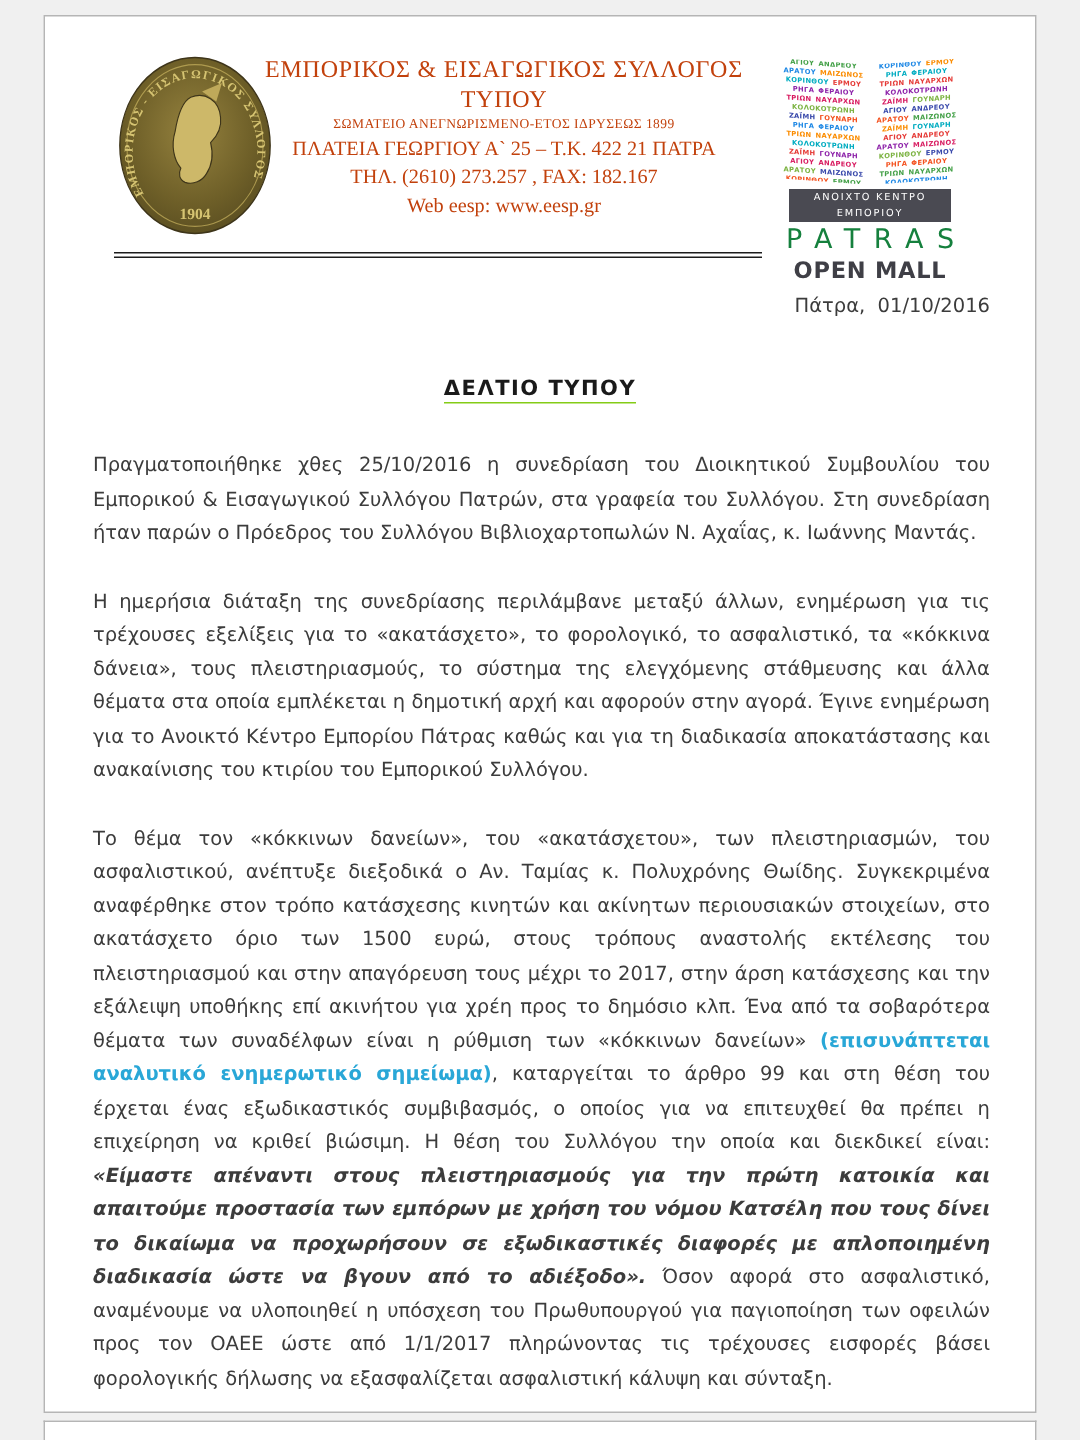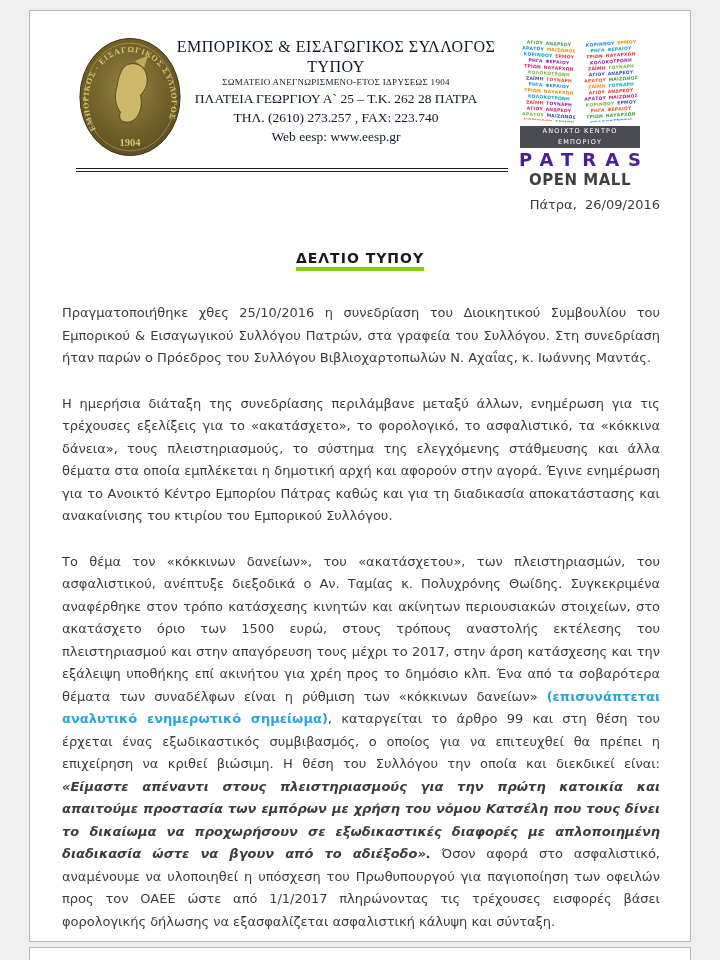--- a/index.html
+++ b/index.html
@@ -24,21 +24,21 @@
     background:#ffffff;
     border:1px solid #b5b5b5;
     border-bottom:none;
   }
 
   
   .letterhead { position:relative; height:172px; }
   .seal { position:absolute; left:48px; top:24px; }
   .org-block {
     position:absolute; left:138px; top:26px; width:336px;
-    text-align:center; color:#0f172a;
+    text-align:center; color:#c2410c;
     font-family:"Liberation Serif", serif;
   }
   .org-line1 { font-size:16px; letter-spacing:0.5px; line-height:20px; }
   .org-line2 { font-size:16px; letter-spacing:0.5px; line-height:19px; }
   .org-reg   { font-size:9px;  line-height:13px; letter-spacing:0.3px; }
   .org-addr, .org-phone, .org-web, .org-mail { font-size:13.5px; line-height:19px; }
 
   .double-rule {
     position:absolute; left:46px; top:157px; width:432px; height:2px;
     border-top:1.5px solid #1c1c1c; border-bottom:1.5px solid #1c1c1c;
@@ -50,42 +50,42 @@
   .cloud-face {
     width:60px; height:80px; overflow:hidden;
     font-size:4.5px; line-height:6px; font-weight:bold;
     text-align:center; word-spacing:1px; letter-spacing:0.2px;
   }
   .cloud-face.f1 { transform:skewY(4deg) translateY(2px); }
   .cloud-face.f2 { transform:skewY(-4deg) translateY(2px); }
   .om-band {
     background:#4a4a52; color:#ffffff;
     font-size:6.5px; letter-spacing:1.2px; line-height:11px;
-    width:120px; margin:0 auto;
+    width:108px; margin:0 auto;
   }
   .om-patras {
-    color:#4c1d95; font-size:18px; line-height:21px;
-    letter-spacing:9px; margin-right:-9px; margin-top:1px;font-weight:bold;
+    color:#15803d; font-size:18px; line-height:21px;
+    letter-spacing:9px; margin-right:-9px; margin-top:1px;
   }
   .om-openmall {
     color:#3f3f46; font-size:15px; line-height:21px;
     font-weight:800; letter-spacing:0.5px;
   }
 
   
   .date-line {
     margin-top:14px; padding-right:30px;
     text-align:right; font-size:13px; color:#3c3c3c;
     white-space:pre-wrap;
   }
   .press-title-wrap { text-align:center; margin-top:36px; }
   .press-title {
     display:inline-block; font-size:14px; font-weight:bold;
     letter-spacing:1px; color:#1a1a1a;
-    border-bottom:4px solid #84cc16; padding-bottom:1px;
+    border-bottom:1px solid #84cc16; padding-bottom:1px;
   }
   .body-text { padding:0 30px 0 32px; }
   .body-text p {
     margin:23px 0 0 0;
     font-size:13px; line-height:22.5px;
     color:#3c3c3c; text-align:justify;
   }
   .body-text p:first-child { margin-top:31px; }
   .note-blue { color:#29a7d7; font-weight:bold; }
   .quote-bold { font-weight:bold; font-style:italic; }
@@ -113,40 +113,40 @@
         <path id="ringpath" d="M 20,100 A 44,52 0 1 1 90,100" fill="none"></path>
         <text font-family="Liberation Serif, serif" font-size="8.5" font-weight="bold" fill="#d6c472" letter-spacing="1">
           <textPath href="#ringpath" startOffset="2">ΕΜΠΟΡΙΚΟΣ - ΕΙΣΑΓΩΓΙΚΟΣ ΣΥΛΛΟΓΟΣ</textPath>
         </text>
         <text x="55" y="116" text-anchor="middle" font-family="Liberation Serif, serif" font-size="11" font-weight="bold" fill="#d6c472">1904</text>
       </svg>
 
       <div class="org-block">
         <div class="org-line1">ΕΜΠΟΡΙΚΟΣ &amp; ΕΙΣΑΓΩΓΙΚΟΣ ΣΥΛΛΟΓΟΣ</div>
         <div class="org-line2">ΤΥΠΟΥ</div>
-        <div class="org-reg">ΣΩΜΑΤΕΙΟ ΑΝΕΓΝΩΡΙΣΜΕΝΟ-ΕΤΟΣ ΙΔΡΥΣΕΩΣ 1904</div>
-        <div class="org-addr">ΠΛΑΤΕΙΑ ΓΕΩΡΓΙΟΥ Α` 25 – Τ.Κ. 262 28 ΠΑΤΡΑ</div>
-        <div class="org-phone">ΤΗΛ. (2610) 273.257 , FAX: 223.740</div>
+        <div class="org-reg">ΣΩΜΑΤΕΙΟ ΑΝΕΓΝΩΡΙΣΜΕΝΟ-ΕΤΟΣ ΙΔΡΥΣΕΩΣ 1899</div>
+        <div class="org-addr">ΠΛΑΤΕΙΑ ΓΕΩΡΓΙΟΥ Α` 25 – Τ.Κ. 422 21 ΠΑΤΡΑ</div>
+        <div class="org-phone">ΤΗΛ. (2610) 273.257 , FAX: 182.167</div>
         <div class="org-web">Web eesp: www.eesp.gr</div>
       </div>
 
       <div class="patras-logo">
         <div class="cloud">
           <div class="cloud-face f1"><span style="color: rgb(67, 160, 71);">ΑΓΙΟΥ ΑΝΔΡΕΟΥ </span><span style="color: rgb(30, 136, 229);">ΑΡΑΤΟΥ </span><span style="color: rgb(251, 140, 0);">ΜΑΙΖΩΝΟΣ </span><span style="color: rgb(0, 172, 193);">ΚΟΡΙΝΘΟΥ </span><span style="color: rgb(229, 57, 53);">ΕΡΜΟΥ </span><span style="color: rgb(142, 36, 170);">ΡΗΓΑ ΦΕΡΑΙΟΥ </span><span style="color: rgb(216, 27, 96);">ΤΡΙΩΝ ΝΑΥΑΡΧΩΝ </span><span style="color: rgb(124, 179, 66);">ΚΟΛΟΚΟΤΡΩΝΗ </span><span style="color: rgb(57, 73, 171);">ΖΑΪΜΗ </span><span style="color: rgb(244, 81, 30);">ΓΟΥΝΑΡΗ </span><span style="color: rgb(30, 136, 229);">ΡΗΓΑ ΦΕΡΑΙΟΥ </span><span style="color: rgb(251, 140, 0);">ΤΡΙΩΝ ΝΑΥΑΡΧΩΝ </span><span style="color: rgb(0, 172, 193);">ΚΟΛΟΚΟΤΡΩΝΗ </span><span style="color: rgb(229, 57, 53);">ΖΑΪΜΗ </span><span style="color: rgb(142, 36, 170);">ΓΟΥΝΑΡΗ </span><span style="color: rgb(216, 27, 96);">ΑΓΙΟΥ ΑΝΔΡΕΟΥ </span><span style="color: rgb(124, 179, 66);">ΑΡΑΤΟΥ </span><span style="color: rgb(57, 73, 171);">ΜΑΙΖΩΝΟΣ </span><span style="color: rgb(244, 81, 30);">ΚΟΡΙΝΘΟΥ </span><span style="color: rgb(67, 160, 71);">ΕΡΜΟΥ </span></div>
           <div class="cloud-face f2"><span style="color: rgb(30, 136, 229);">ΚΟΡΙΝΘΟΥ </span><span style="color: rgb(251, 140, 0);">ΕΡΜΟΥ </span><span style="color: rgb(0, 172, 193);">ΡΗΓΑ ΦΕΡΑΙΟΥ </span><span style="color: rgb(229, 57, 53);">ΤΡΙΩΝ ΝΑΥΑΡΧΩΝ </span><span style="color: rgb(142, 36, 170);">ΚΟΛΟΚΟΤΡΩΝΗ </span><span style="color: rgb(216, 27, 96);">ΖΑΪΜΗ </span><span style="color: rgb(124, 179, 66);">ΓΟΥΝΑΡΗ </span><span style="color: rgb(57, 73, 171);">ΑΓΙΟΥ ΑΝΔΡΕΟΥ </span><span style="color: rgb(244, 81, 30);">ΑΡΑΤΟΥ </span><span style="color: rgb(67, 160, 71);">ΜΑΙΖΩΝΟΣ </span><span style="color: rgb(251, 140, 0);">ΖΑΪΜΗ </span><span style="color: rgb(0, 172, 193);">ΓΟΥΝΑΡΗ </span><span style="color: rgb(229, 57, 53);">ΑΓΙΟΥ ΑΝΔΡΕΟΥ </span><span style="color: rgb(142, 36, 170);">ΑΡΑΤΟΥ </span><span style="color: rgb(216, 27, 96);">ΜΑΙΖΩΝΟΣ </span><span style="color: rgb(124, 179, 66);">ΚΟΡΙΝΘΟΥ </span><span style="color: rgb(57, 73, 171);">ΕΡΜΟΥ </span><span style="color: rgb(244, 81, 30);">ΡΗΓΑ ΦΕΡΑΙΟΥ </span><span style="color: rgb(67, 160, 71);">ΤΡΙΩΝ ΝΑΥΑΡΧΩΝ </span><span style="color: rgb(30, 136, 229);">ΚΟΛΟΚΟΤΡΩΝΗ </span></div>
         </div>
         <div class="om-band">ΑΝΟΙΧΤΟ ΚΕΝΤΡΟ ΕΜΠΟΡΙΟΥ</div>
         <div class="om-patras">PATRAS</div>
         <div class="om-openmall">OPEN MALL</div>
       </div>
 
       <div class="double-rule"></div>
     </div>
 
-    <div class="date-line">Πάτρα,  26/09/2016</div>
+    <div class="date-line">Πάτρα,  01/10/2016</div>
 
     <div class="press-title-wrap">
       <span class="press-title">ΔΕΛΤΙΟ ΤΥΠΟΥ</span>
     </div>
 
     <div class="body-text">
       <p>Πραγματοποιήθηκε χθες 25/10/2016 η συνεδρίαση του Διοικητικού Συμβουλίου του Εμπορικού &amp; Εισαγωγικού Συλλόγου Πατρών, στα γραφεία του Συλλόγου. Στη συνεδρίαση ήταν παρών ο Πρόεδρος του Συλλόγου Βιβλιοχαρτοπωλών Ν. Αχαΐας, κ. Ιωάννης Μαντάς.</p>
       <p>Η ημερήσια διάταξη της συνεδρίασης περιλάμβανε μεταξύ άλλων, ενημέρωση για τις τρέχουσες εξελίξεις για το «ακατάσχετο», το φορολογικό, το ασφαλιστικό, τα «κόκκινα δάνεια», τους πλειστηριασμούς, το σύστημα της ελεγχόμενης στάθμευσης και άλλα θέματα στα οποία εμπλέκεται η δημοτική αρχή και αφορούν στην αγορά. Έγινε ενημέρωση για το Ανοικτό Κέντρο Εμπορίου Πάτρας καθώς και για τη διαδικασία αποκατάστασης και ανακαίνισης του κτιρίου του Εμπορικού Συλλόγου.</p>
       <p><span>Το θέμα τον «κόκκινων δανείων», του «ακατάσχετου»,  των πλειστηριασμών, του ασφαλιστικού, ανέπτυξε διεξοδικά ο  Αν. Ταμίας κ. Πολυχρόνης Θωίδης. Συγκεκριμένα αναφέρθηκε στον τρόπο κατάσχεσης κινητών και ακίνητων περιουσιακών στοιχείων, στο ακατάσχετο όριο των 1500 ευρώ, στους τρόπους αναστολής εκτέλεσης του πλειστηριασμού και στην απαγόρευση τους μέχρι το 2017, στην άρση κατάσχεσης και την εξάλειψη υποθήκης επί ακινήτου για χρέη προς το δημόσιο κλπ.  Ένα από τα σοβαρότερα θέματα των συναδέλφων είναι η ρύθμιση των «κόκκινων δανείων» </span><span class="note-blue">(επισυνάπτεται αναλυτικό ενημερωτικό σημείωμα)</span><span>, καταργείται το άρθρο 99 και στη θέση του έρχεται ένας εξωδικαστικός συμβιβασμός, ο οποίος για να επιτευχθεί θα πρέπει η επιχείρηση να κριθεί βιώσιμη.  Η θέση του Συλλόγου την οποία και διεκδικεί είναι: </span><span class="quote-bold">«Είμαστε απέναντι στους πλειστηριασμούς για την πρώτη κατοικία και απαιτούμε προστασία των εμπόρων με χρήση του νόμου Κατσέλη που τους δίνει το δικαίωμα να προχωρήσουν σε εξωδικαστικές διαφορές με απλοποιημένη διαδικασία ώστε να βγουν από το αδιέξοδο».</span><span> Όσον αφορά στο ασφαλιστικό, αναμένουμε να υλοποιηθεί η υπόσχεση του Πρωθυπουργού για παγιοποίηση των οφειλών προς τον ΟΑΕΕ ώστε από 1/1/2017 πληρώνοντας τις τρέχουσες εισφορές βάσει φορολογικής δήλωσης να εξασφαλίζεται ασφαλιστική κάλυψη και σύνταξη.</span></p>
     </div>

